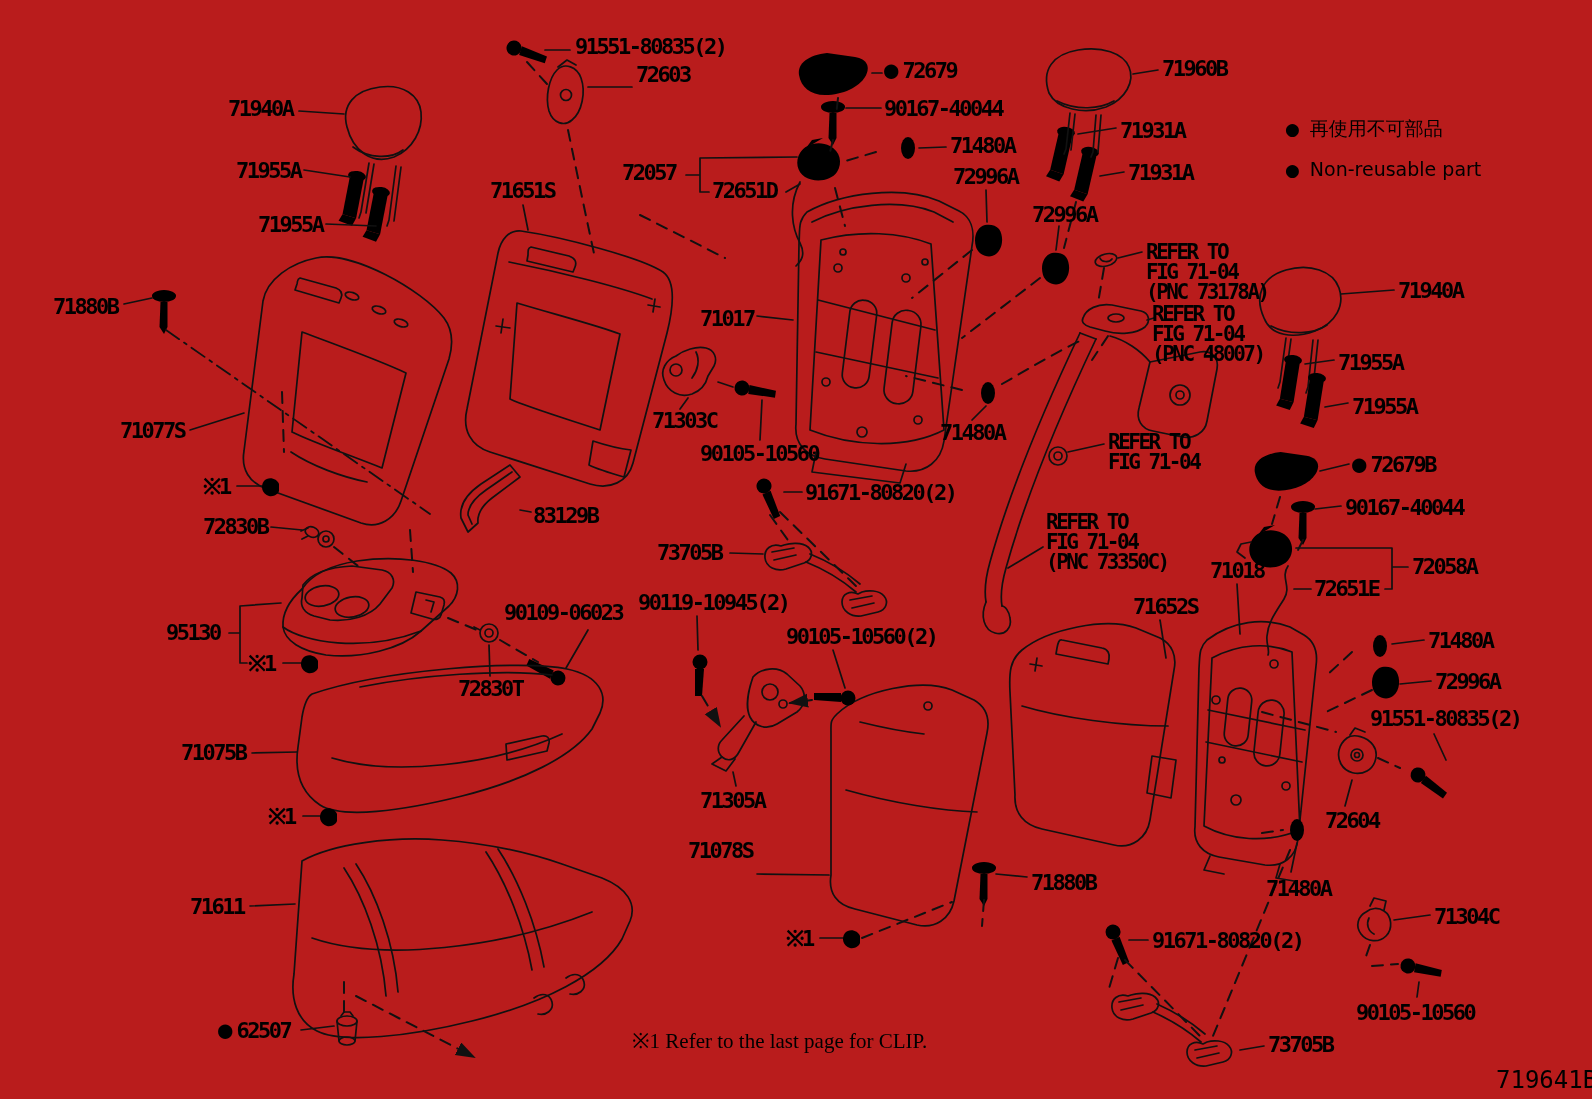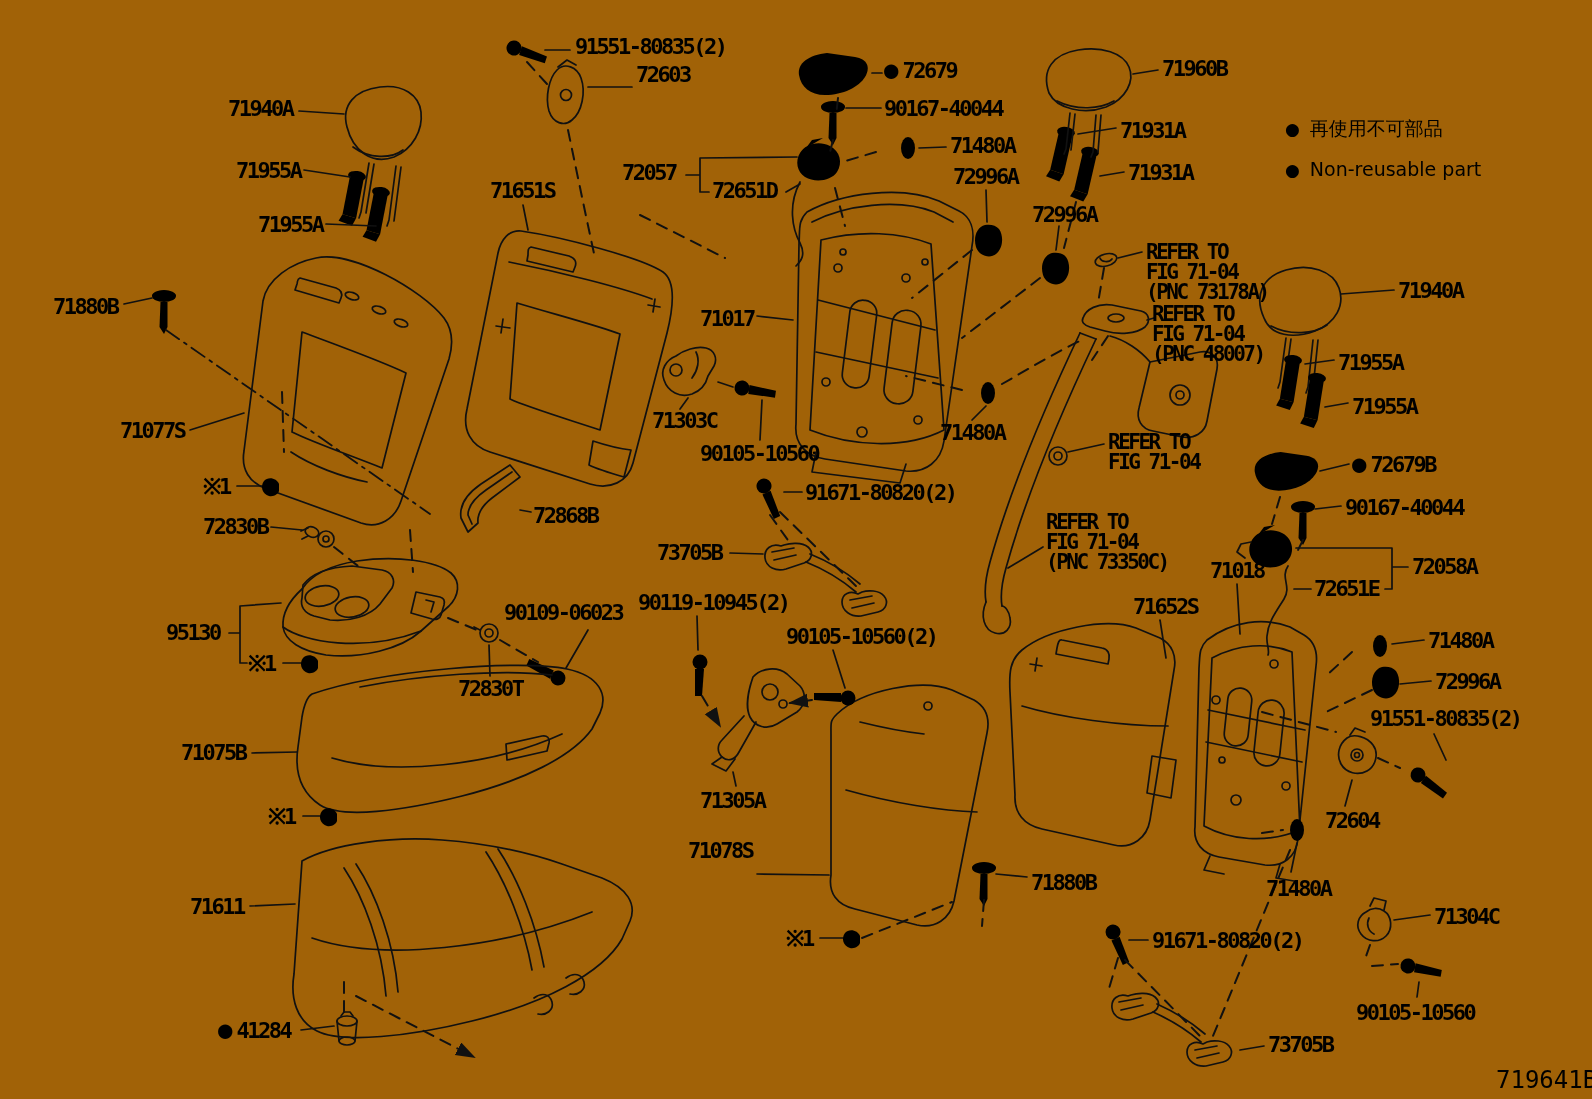--- a/index.html
+++ b/index.html
@@ -1,16 +1,16 @@
 <!DOCTYPE html>
 <html><head>
 <meta charset="utf-8">
 <style>
   html,body { margin:0; padding:0; background:#fff; }
-  .stage { position:relative; width:1592px; height:1099px; background:#a16207; overflow:hidden;
+  .stage { position:relative; width:1592px; height:1099px; background:#b91c1c; overflow:hidden;
            font-family:"DejaVu Sans Mono","Liberation Mono",monospace; }
   .stage svg { position:absolute; left:0; top:0; }
   .lbl { position:absolute; font-weight:bold; font-size:22px; letter-spacing:-2.5px;
          white-space:nowrap; color:#000; line-height:1; }
   .lbl .blt { font-size:24px; letter-spacing:0; margin-right:4px; }
   .ref { position:absolute; font-weight:bold; font-size:21px; letter-spacing:-2.5px;
          white-space:nowrap; color:#000; line-height:20px; }
   .legend { position:absolute; color:#000; font-family:"DejaVu Sans","Liberation Sans",sans-serif; }
   .legend .row { font-size:19px; line-height:40px; white-space:nowrap; }
   .legend .blt { font-size:17px; margin-right:10px; }
@@ -484,21 +484,21 @@
   <div class="lbl" style="left:940px;top:422px">71480A</div>
 
   <div class="ref" style="left:1108px;top:432px">
     <div>REFER TO</div>
     <div>FIG 71-04</div>
   </div>
 
   <div class="lbl" style="left:120px;top:420px">71077S</div>
   <div class="lbl" style="left:203px;top:476px">※1</div>
   <div class="lbl" style="left:203px;top:516px">72830B</div>
-  <div class="lbl" style="left:533px;top:505px">72868B</div>
+  <div class="lbl" style="left:533px;top:505px">83129B</div>
   <div class="lbl" style="left:805px;top:482px">91671-80820(2)</div>
   <div class="lbl" style="left:657px;top:542px">73705B</div>
 
   <div class="ref" style="left:1046px;top:512px">
     <div>REFER TO</div>
     <div>FIG 71-04</div>
     <div>(PNC 73350C)</div>
   </div>
 
   <div class="lbl" style="left:1352px;top:452px"><span class="blt">●</span><span>72679B</span></div>
@@ -521,18 +521,19 @@
   <div class="lbl" style="left:1325px;top:810px">72604</div>
   <div class="lbl" style="left:268px;top:806px">※1</div>
   <div class="lbl" style="left:1266px;top:878px">71480A</div>
   <div class="lbl" style="left:688px;top:840px">71078S</div>
   <div class="lbl" style="left:1031px;top:872px">71880B</div>
   <div class="lbl" style="left:190px;top:896px">71611</div>
   <div class="lbl" style="left:786px;top:928px">※1</div>
   <div class="lbl" style="left:1152px;top:930px">91671-80820(2)</div>
   <div class="lbl" style="left:1434px;top:906px">71304C</div>
   <div class="lbl" style="left:1356px;top:1002px">90105-10560</div>
-  <div class="lbl" style="left:218px;top:1018px"><span class="blt">●</span><span>41284</span></div>
+  <div class="lbl" style="left:218px;top:1018px"><span class="blt">●</span><span>62507</span></div>
   <div class="lbl" style="left:1268px;top:1034px">73705B</div>
 
+  <div class="note" style="left:632px;top:1026px">※1 Refer to the last page for CLIP.</div>
   <div class="docid" style="left:1496px;top:1066px">719641B</div>
 
 </div>
 
 </body></html>

